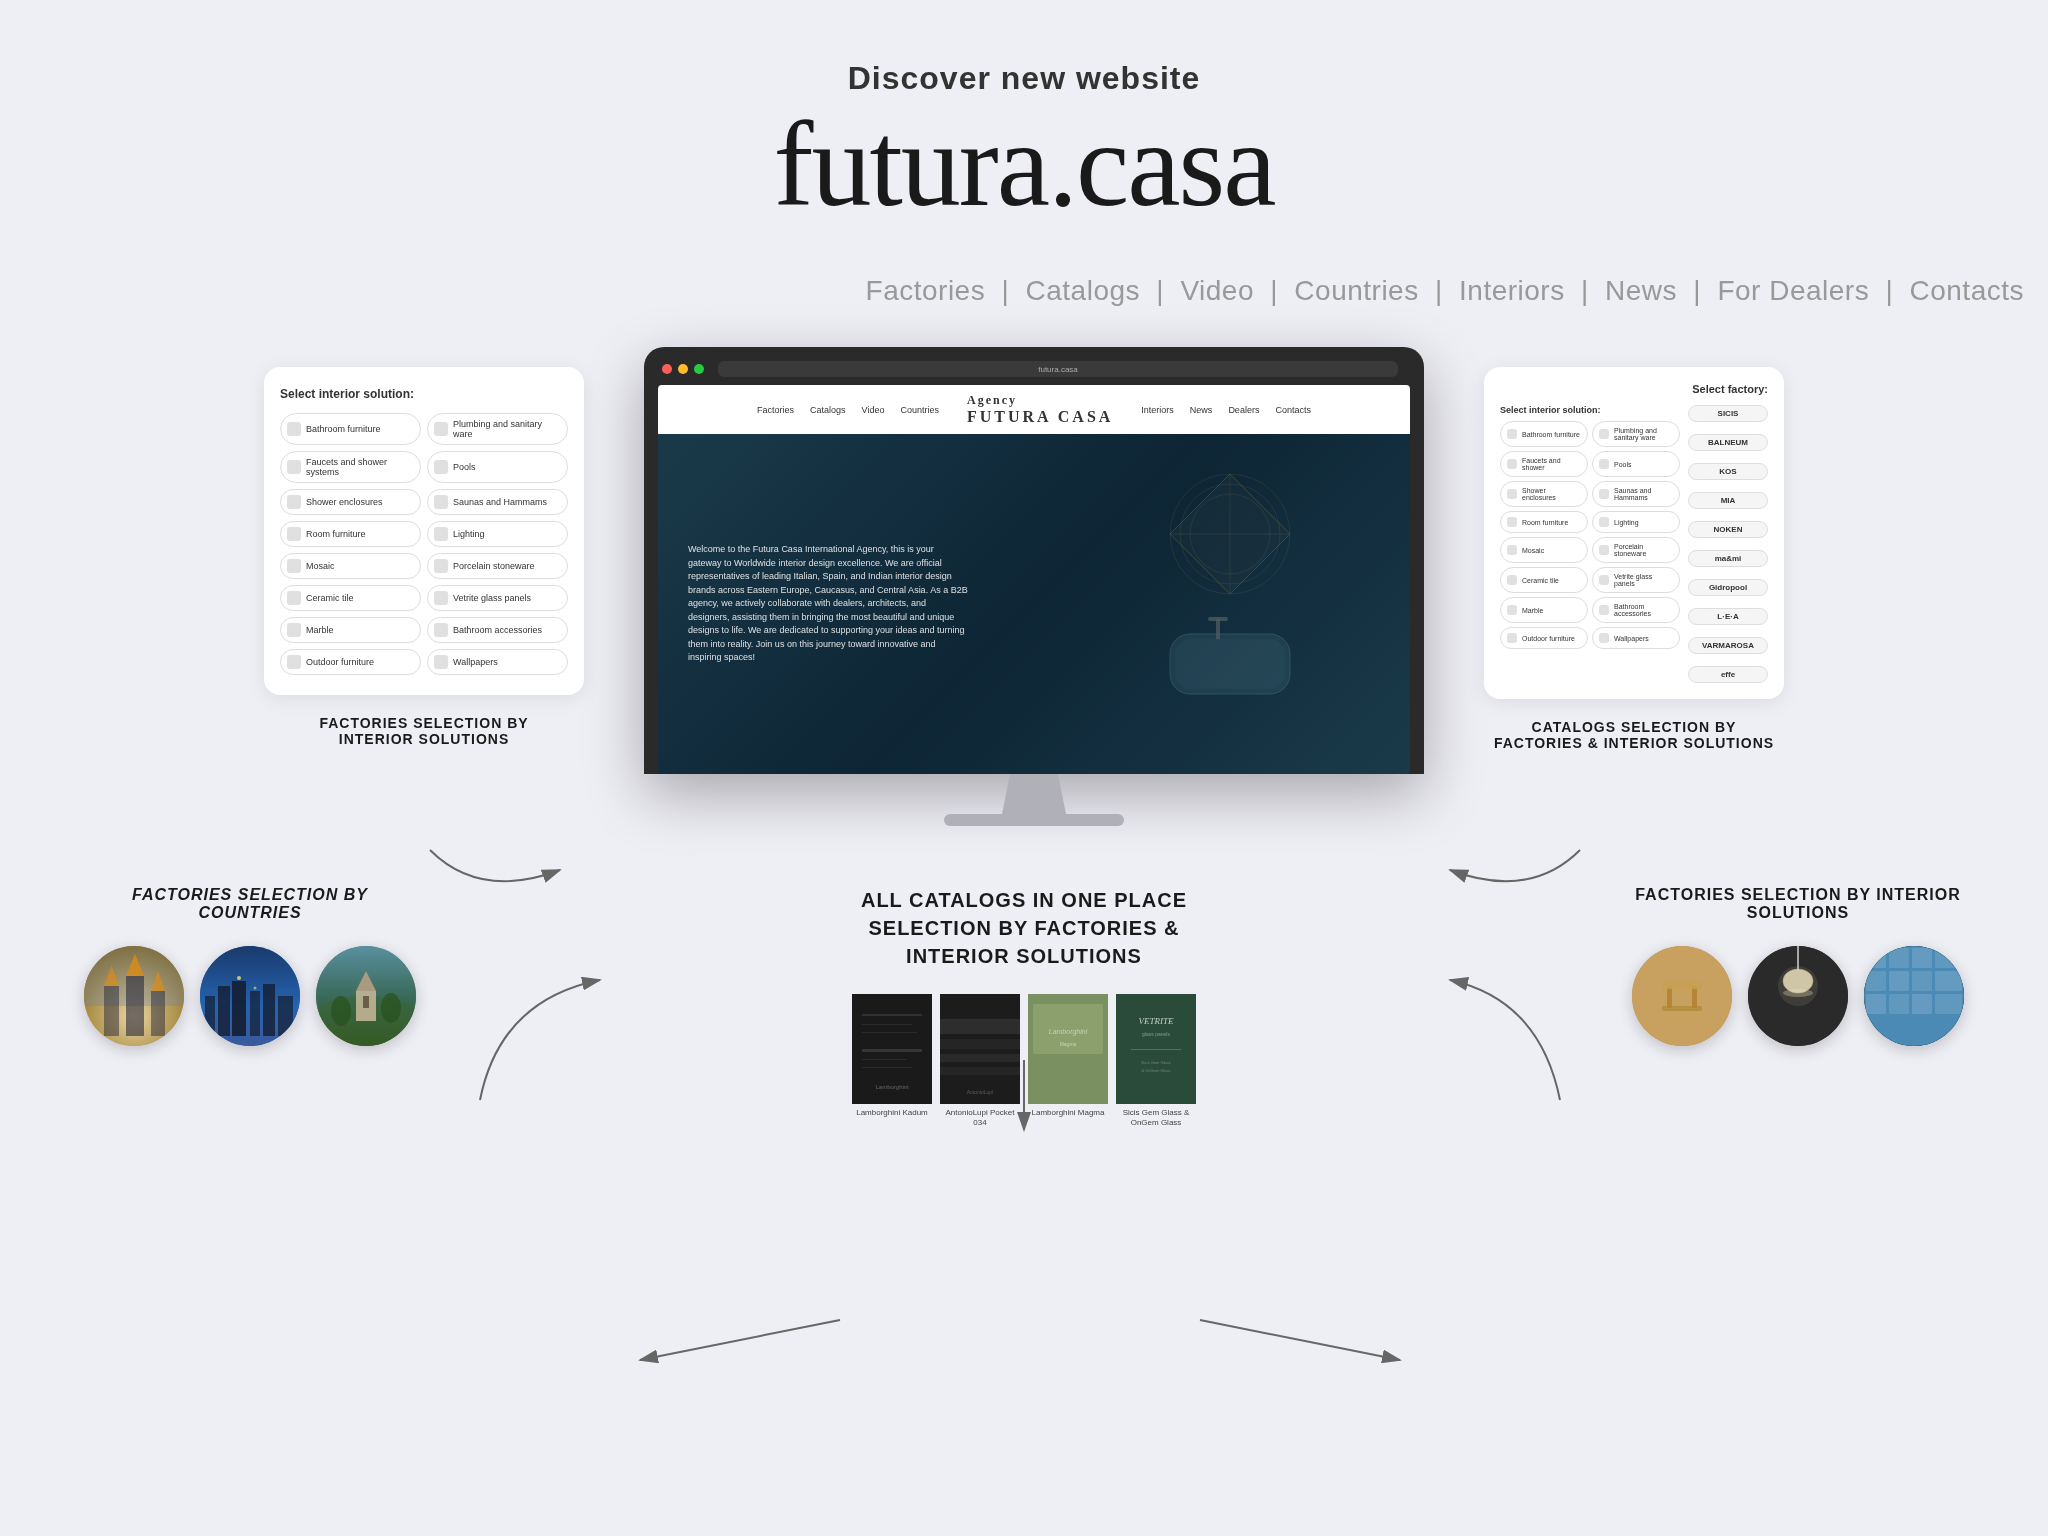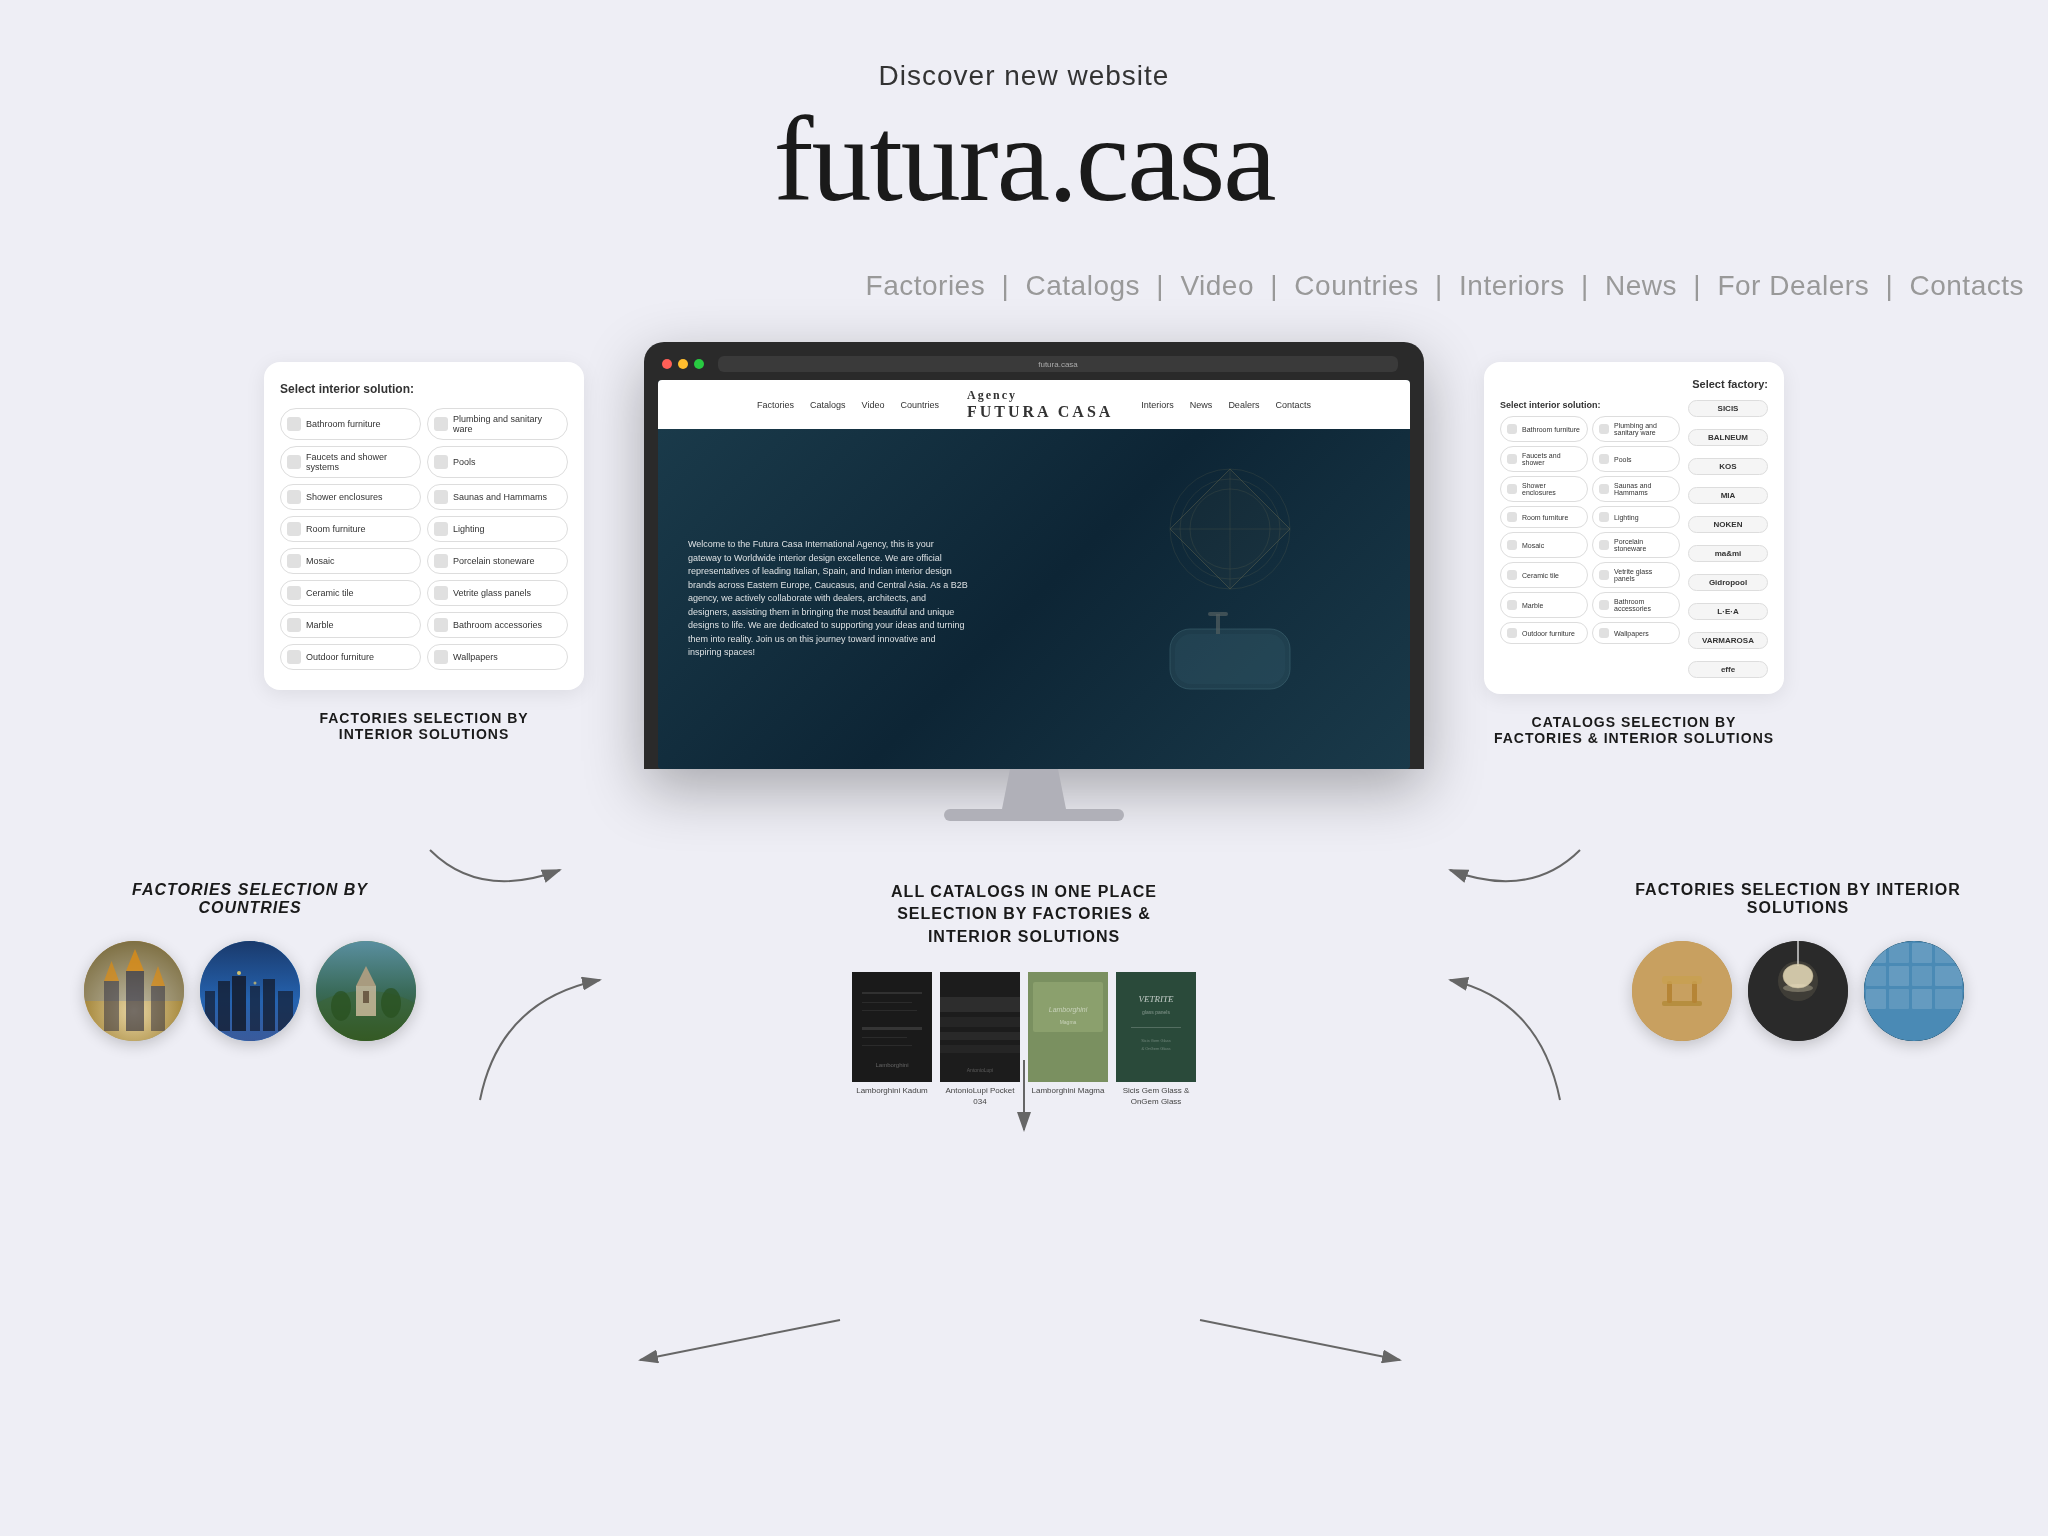--- a/index.html
+++ b/index.html
@@ -18,23 +18,23 @@
       overflow: hidden;
     }
 
     
     .header {
       text-align: center;
       padding: 60px 20px 30px;
     }
     .header-subtitle {
       font-family: Arial, sans-serif;
-      font-size: 28px;
+      font-size: 32px;
       color: #333;
-      font-weight: 400;
+      font-weight: 700;
       letter-spacing: 1px;
       margin-bottom: 8px;
     }
     .header-title {
       font-family: 'Georgia', serif;
       font-size: 120px;
       font-weight: 400;
       color: #1a1a1a;
       letter-spacing: -2px;
       line-height: 1.0;
@@ -367,21 +367,21 @@
     .cc3 { background: linear-gradient(135deg, #4a6741 0%, #7cb565 50%, #2d5016 100%); }
 
     
     .bottom-center {
       width: 400px;
       text-align: center;
     }
 
     .catalog-label {
       font-family: Arial, sans-serif;
-      font-size: 16px;
+      font-size: 20px;
       font-weight: 700;
       color: #1a1a1a;
       letter-spacing: 1px;
       text-transform: uppercase;
       margin-bottom: 24px;
       line-height: 1.4;
     }
 
     .catalog-previews {
       display: flex;

